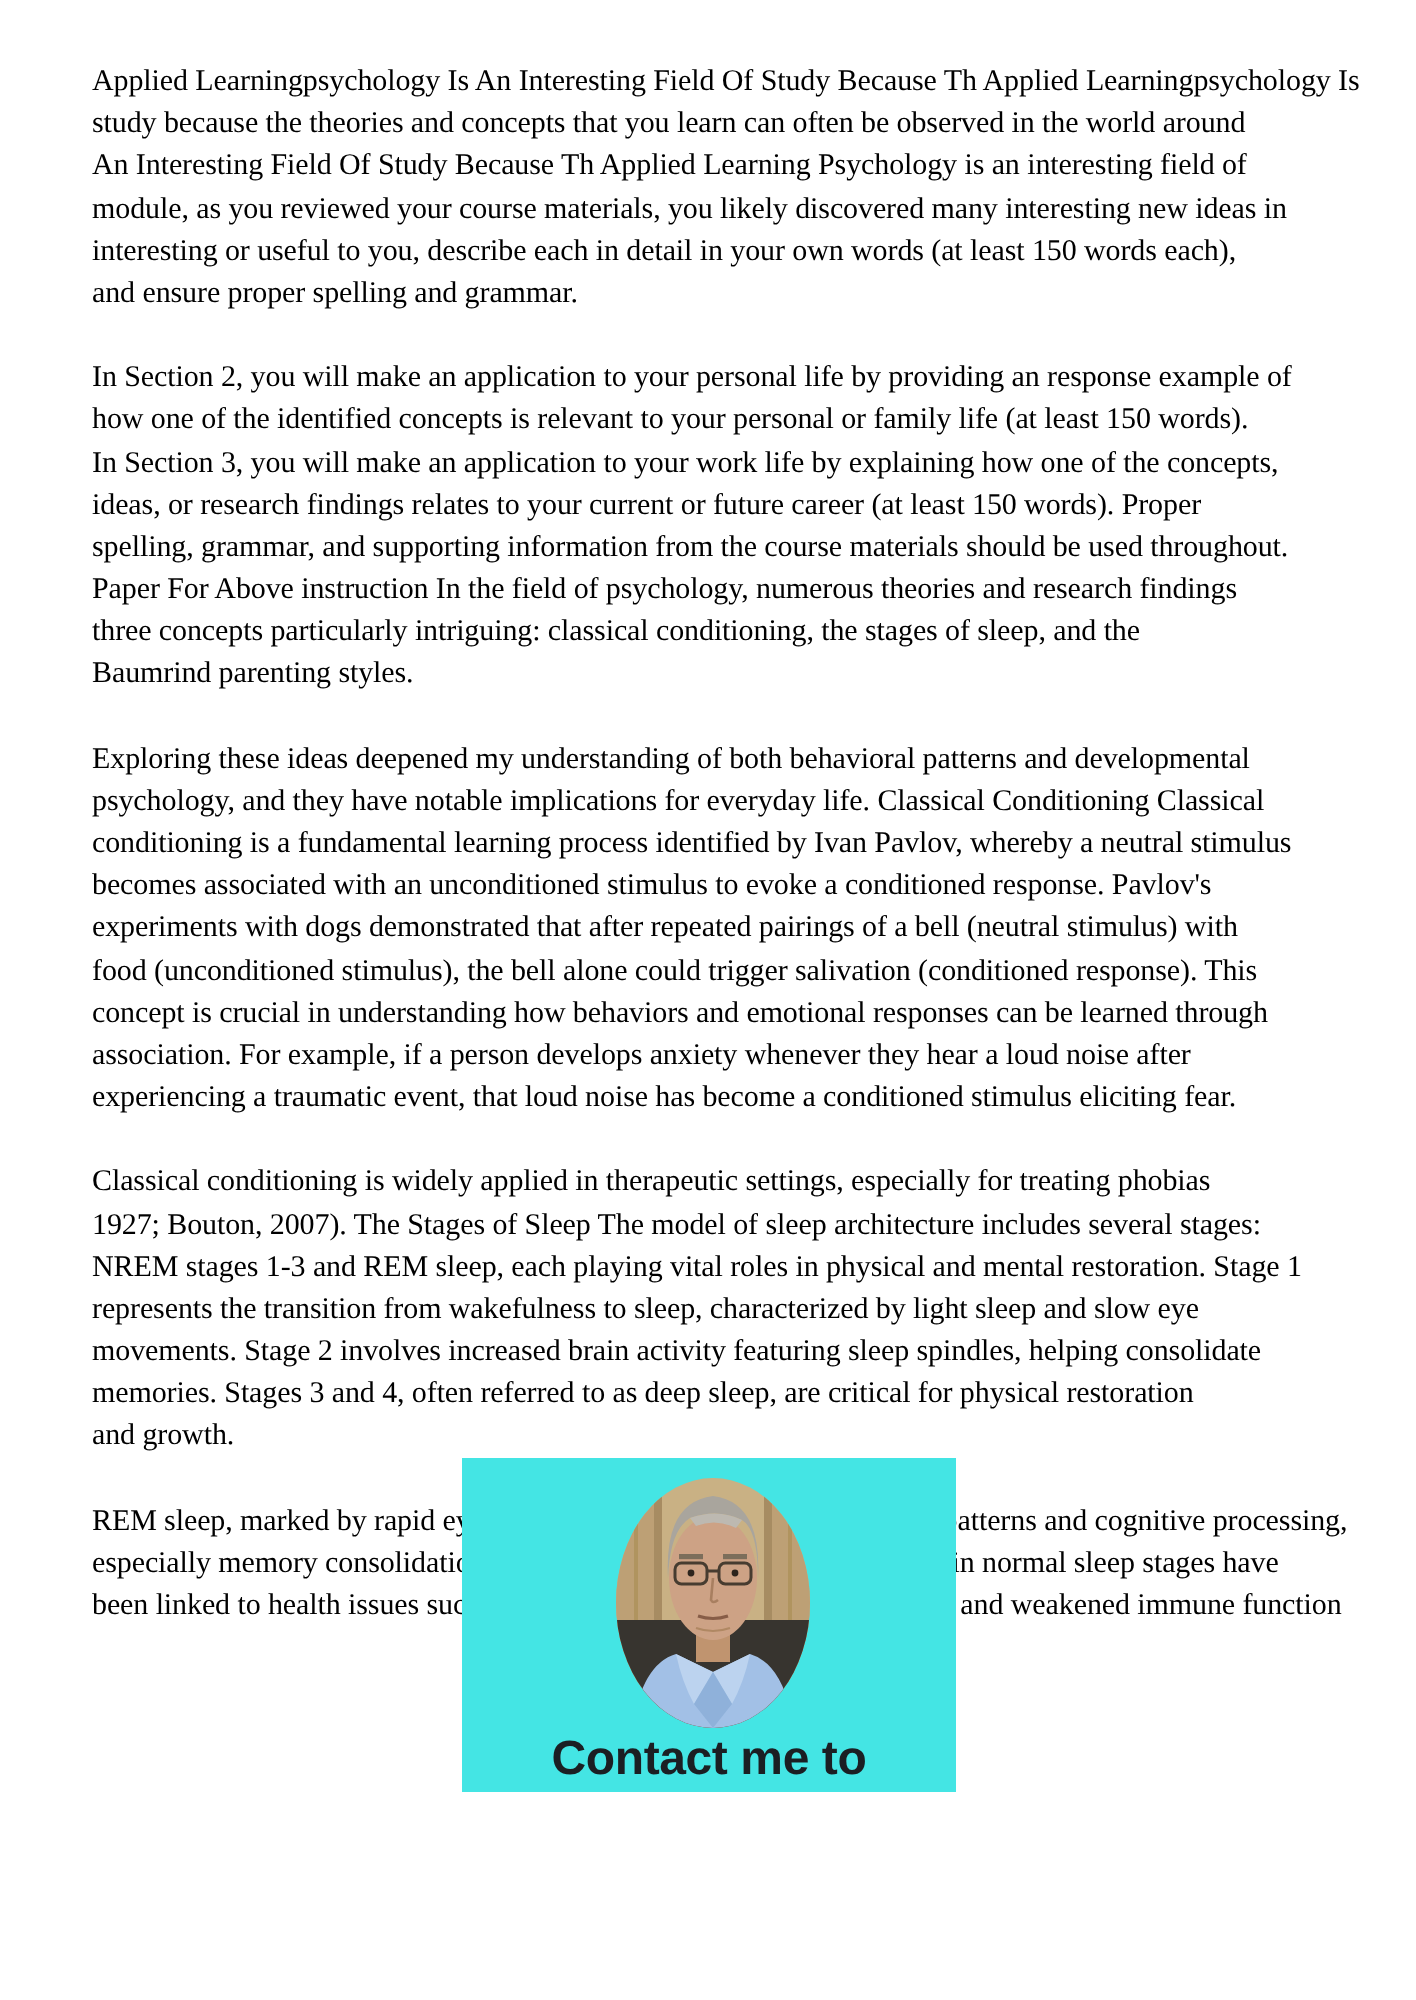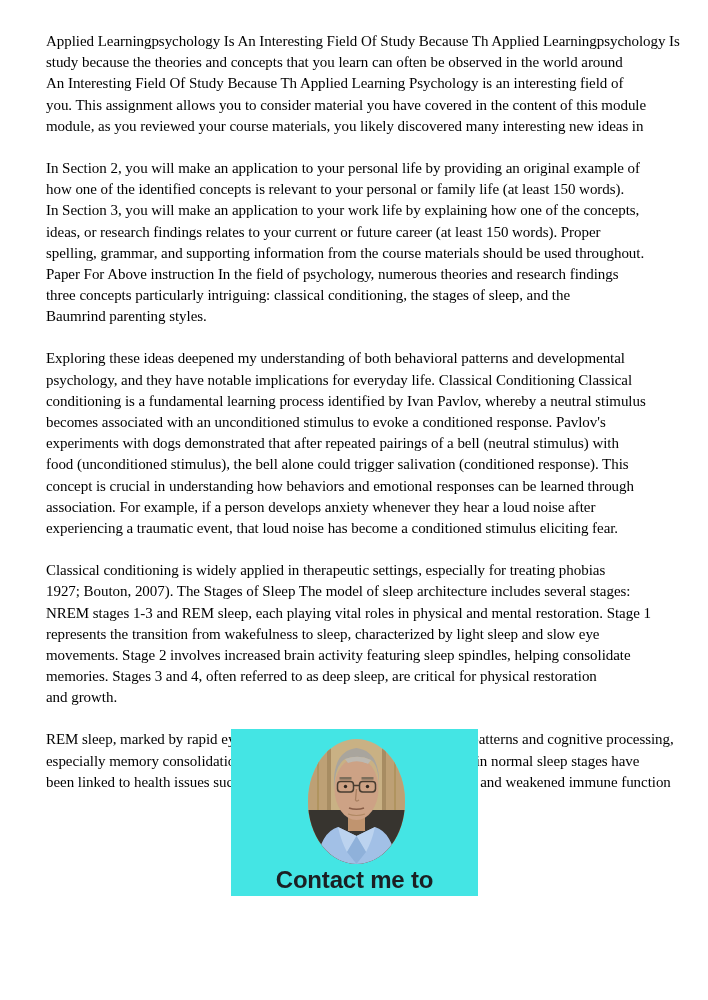--- a/index.html
+++ b/index.html
@@ -69,25 +69,26 @@
 </head>
 <body>
 
 <div class="page" style="background: rgb(255, 255, 255);">
 
   <div class="doc" style="color: rgb(0, 0, 0);">
       <div class="paragraph">
         <div class="line">Applied Learningpsychology Is An Interesting Field Of Study Because Th Applied Learningpsychology Is</div>
         <div class="line">study because the theories and concepts that you learn can often be observed in the world around</div>
         <div class="line">An Interesting Field Of Study Because Th Applied Learning Psychology is an interesting field of</div>
-        <div class="line">you. This assignment allows you to consider material you have covered in the content of this module</div>
         <div class="line">module, as you reviewed your course materials, you likely discovered many interesting new ideas in</div>
+        <div class="line">interesting or useful to you, describe each in detail in your own words (at least 150 words each),</div>
+        <div class="line">and ensure proper spelling and grammar.</div>
       </div>
       <div class="paragraph">
-        <div class="line">In Section 2, you will make an application to your personal life by providing an original example of</div>
+        <div class="line">In Section 2, you will make an application to your personal life by providing an response example of</div>
         <div class="line">how one of the identified concepts is relevant to your personal or family life (at least 150 words).</div>
         <div class="line">In Section 3, you will make an application to your work life by explaining how one of the concepts,</div>
         <div class="line">ideas, or research findings relates to your current or future career (at least 150 words). Proper</div>
         <div class="line">spelling, grammar, and supporting information from the course materials should be used throughout.</div>
         <div class="line">Paper For Above instruction In the field of psychology, numerous theories and research findings</div>
         <div class="line">three concepts particularly intriguing: classical conditioning, the stages of sleep, and the</div>
         <div class="line">Baumrind parenting styles.</div>
       </div>
       <div class="paragraph">
         <div class="line">Exploring these ideas deepened my understanding of both behavioral patterns and developmental</div>

